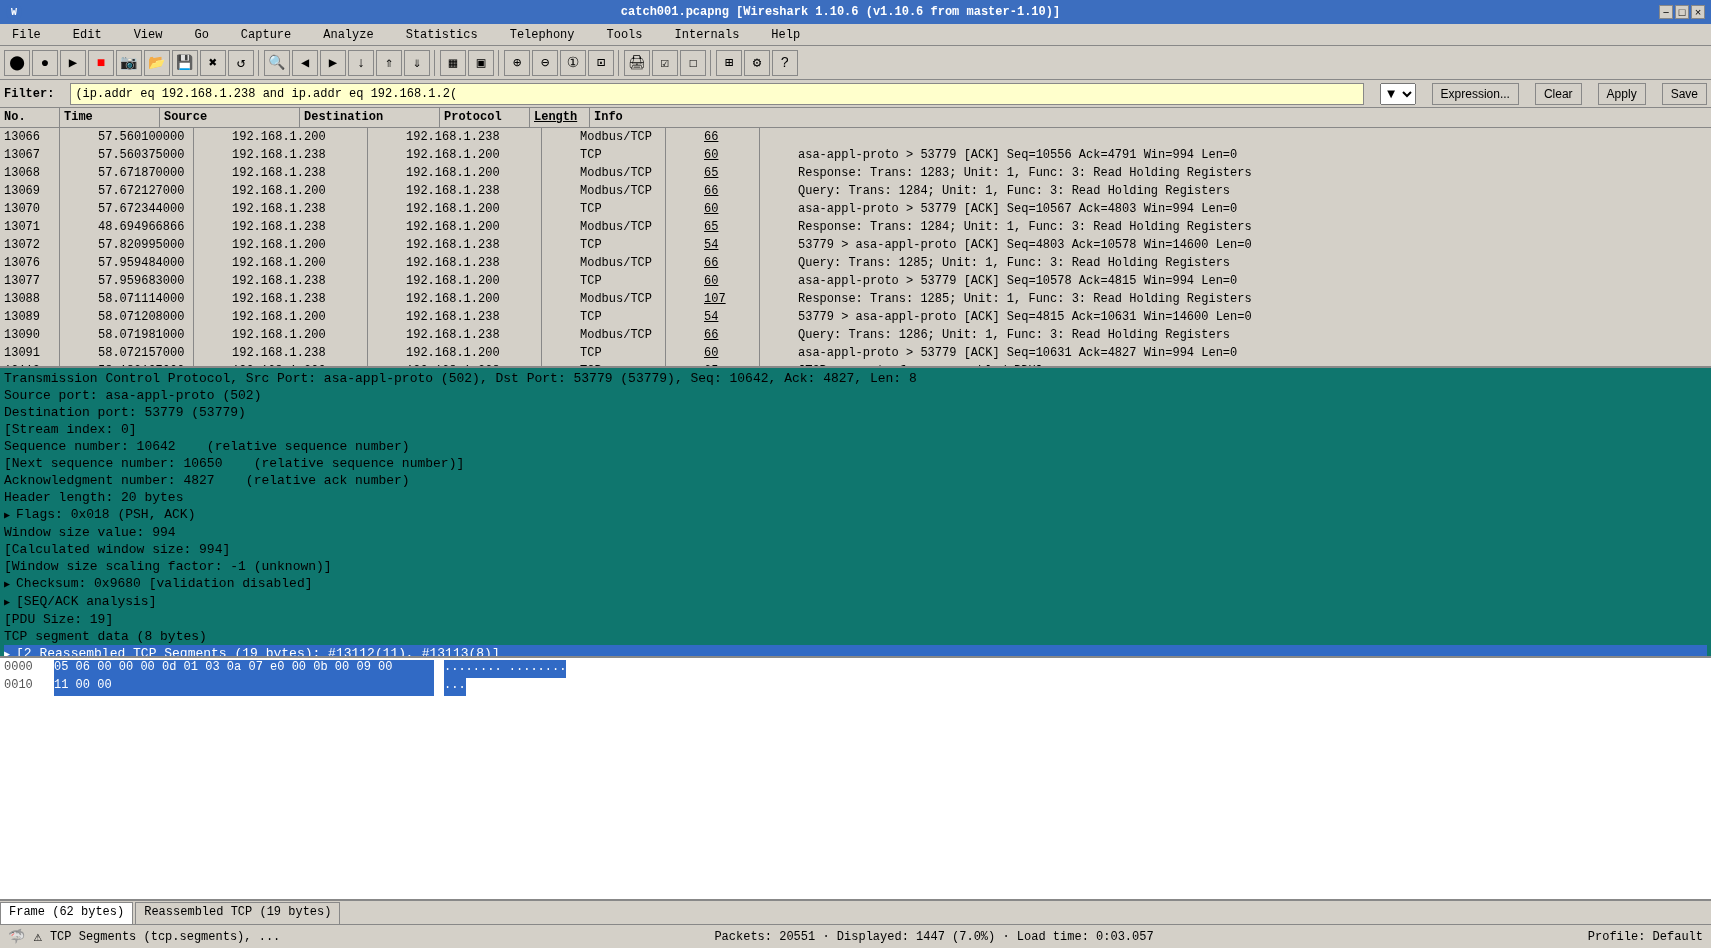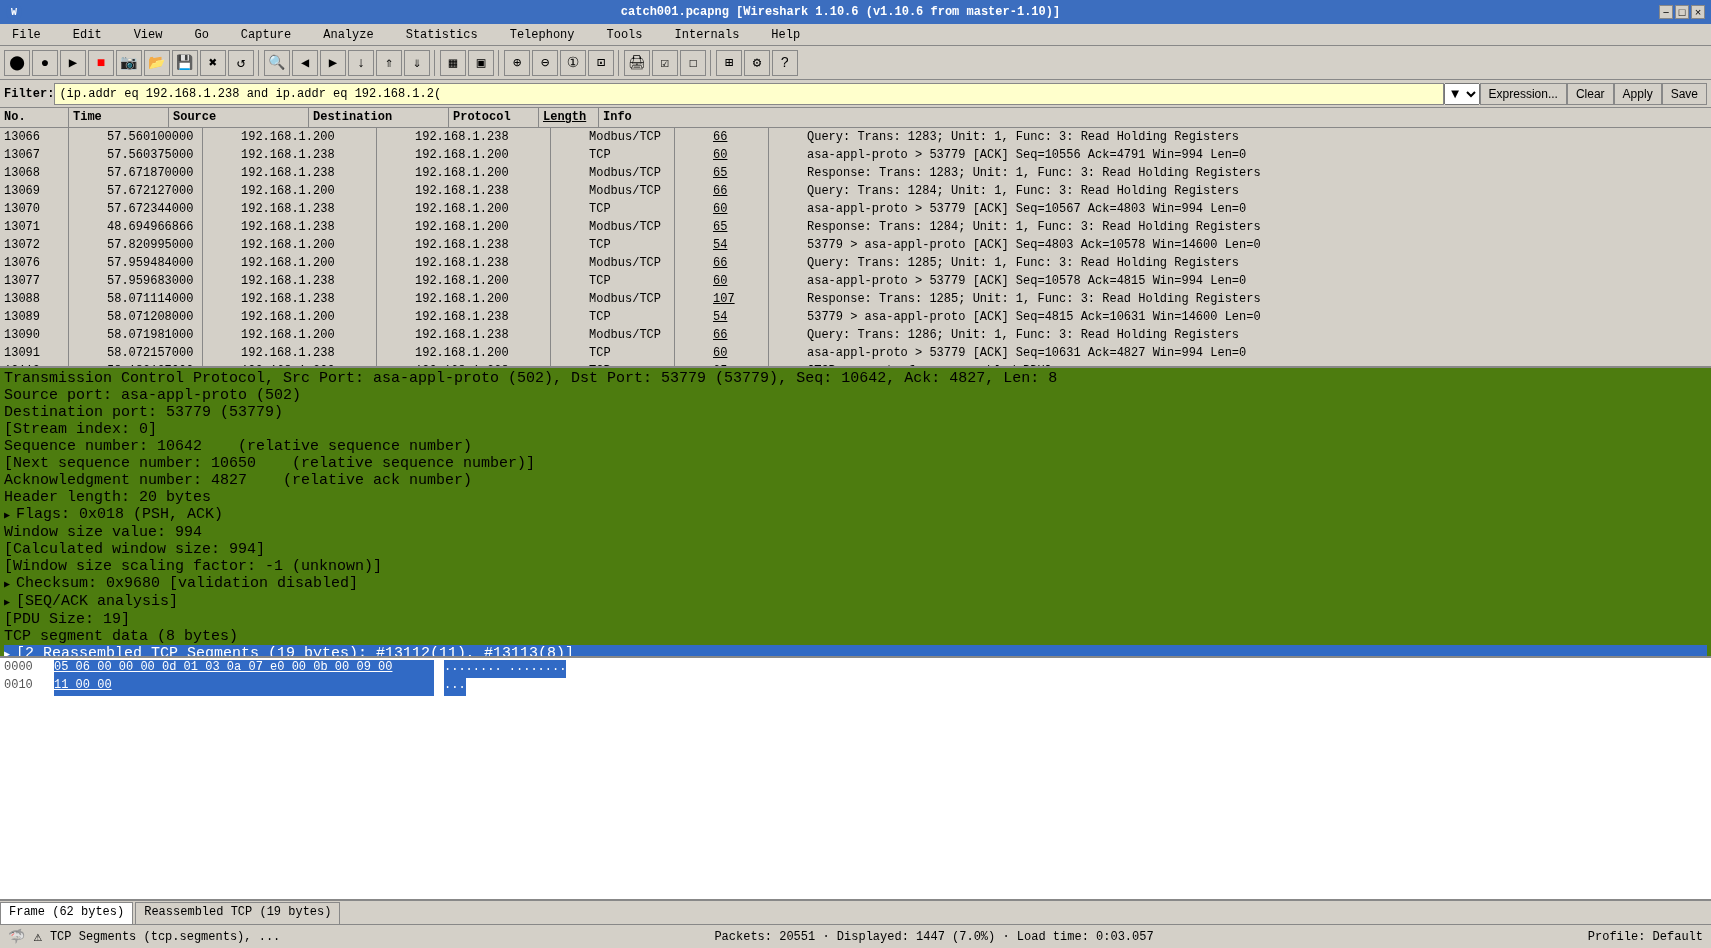--- a/index.html
+++ b/index.html
@@ -70,21 +70,21 @@
     .tb-sep-line { width: 2px; height: 26px; border-left: 1px solid #888; margin: 0 2px; }
     
     #filter-bar {
       background: #d4d0c8;
       display: flex;
       align-items: center;
       padding: 2px 4px;
       height: 28px;
       flex-shrink: 0;
       border-bottom: 1px solid #888;
-      gap: 0;
+      gap: 16px;
     }
     #filter-label { font-size: 12px; font-weight: bold; }
     #filter-input {
       flex: 1;
       height: 22px;
       background: #ffffcc;
       border: 1px solid #888;
       font-family: inherit;
       font-size: 12px;
       padding: 0 4px;
@@ -106,21 +106,21 @@
       border-bottom: 2px solid #888;
     }
     #packet-list-header {
       display: flex;
       background: #d4d0c8;
       border-bottom: 1px solid #888;
       font-weight: bold;
       height: 20px;
       flex-shrink: 0;
     }
-    .col-no { width: 69px; padding: 2px 4px; border-right: 1px solid #888; }
+    .col-no { width: 60px; padding: 2px 4px; border-right: 1px solid #888; }
     .col-time { width: 100px; padding: 2px 4px; border-right: 1px solid #888; }
     .col-src { width: 140px; padding: 2px 4px; border-right: 1px solid #888; }
     .col-dst { width: 140px; padding: 2px 4px; border-right: 1px solid #888; }
     .col-proto { width: 90px; padding: 2px 4px; border-right: 1px solid #888; }
     .col-len { width: 60px; padding: 2px 4px; border-right: 1px solid #888; text-decoration: underline; }
     .col-info { flex: 1; padding: 2px 4px; }
     #packet-list {
       overflow-y: auto;
       flex: 1;
     }
@@ -129,40 +129,40 @@
       height: 18px;
       cursor: pointer;
       gap: 34px;
     }
     .packet-row div { overflow: hidden; white-space: nowrap; }
     
     #detail-pane {
       flex: 0 0 290px;
       overflow-y: auto;
       border-bottom: 2px solid #888;
-      background: #4d7c0f;
+      background: #0f766e;
       padding: 2px 4px;
-      font-size: 15px;
+      font-size: 13px;
     }
     .detail-line { line-height: 17px; white-space: pre; }
     .detail-line.expandable { cursor: pointer; }
     .detail-line.expandable::before { content: '▶ '; font-size: 10px; }
     .detail-line.highlighted { background: #316ac5; color: #fff; }
     
     #hex-pane {
       flex: 1;
       overflow-y: auto;
       background: #fff;
       padding: 2px 4px;
       font-size: 12px;
       border-bottom: 1px solid #888;
     }
     .hex-row { display: flex; height: 18px; gap: 10px; }
     .hex-offset { width: 40px; color: #555; }
-    .hex-bytes { width: 380px; text-decoration: underline; }
+    .hex-bytes { width: 380px; }
     .hex-bytes.highlighted { background: #316ac5; color: #fff; }
     .hex-ascii { color: #555; }
     .hex-ascii.highlighted { background: #316ac5; color: #fff; }
     
     #tab-bar {
       display: flex;
       background: #d4d0c8;
       border-top: 1px solid #888;
       height: 24px;
       align-items: flex-end;
@@ -289,21 +289,20 @@
     <div class="col-info">Info</div>
   </div>
   <div id="packet-list">
   <div class="packet-row">
         <div class="col-no">13066</div>
         <div class="col-time">57.560100000</div>
         <div class="col-src">192.168.1.200</div>
         <div class="col-dst">192.168.1.238</div>
         <div class="col-proto">Modbus/TCP</div>
         <div class="col-len">66</div>
-        <div class="col-info">   Query: Trans:  1283; Unit:  1, Func:  3: Read Holding Registers</div>
       </div>
       <div class="packet-row">
         <div class="col-no">13067</div>
         <div class="col-time">57.560375000</div>
         <div class="col-src">192.168.1.238</div>
         <div class="col-dst">192.168.1.200</div>
         <div class="col-proto">TCP</div>
         <div class="col-len">60</div>
         <div class="col-info">asa-appl-proto &gt; 53779 [ACK] Seq=10556 Ack=4791 Win=994 Len=0</div>
       </div>

